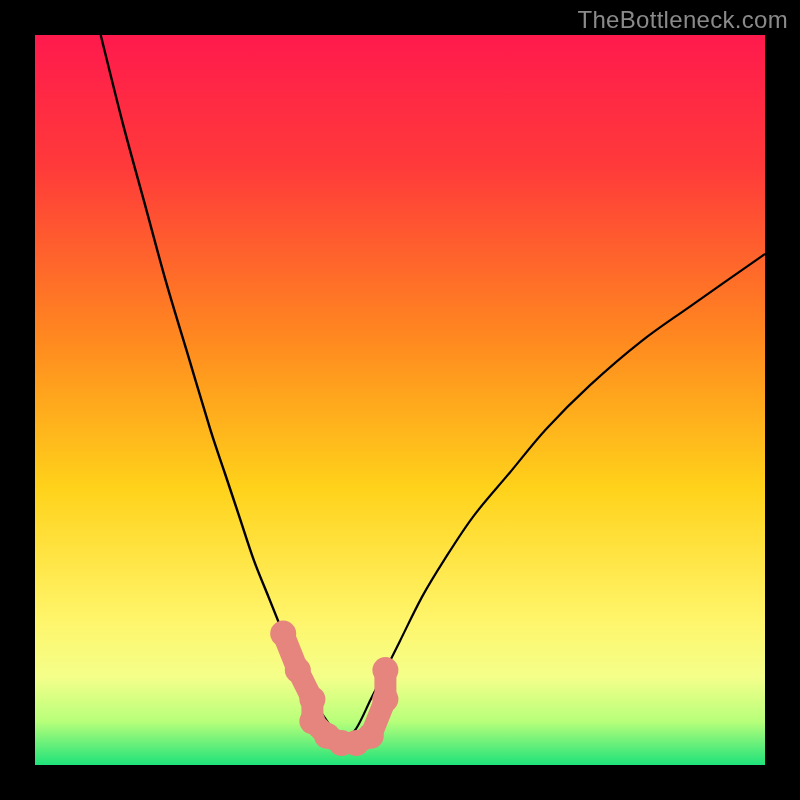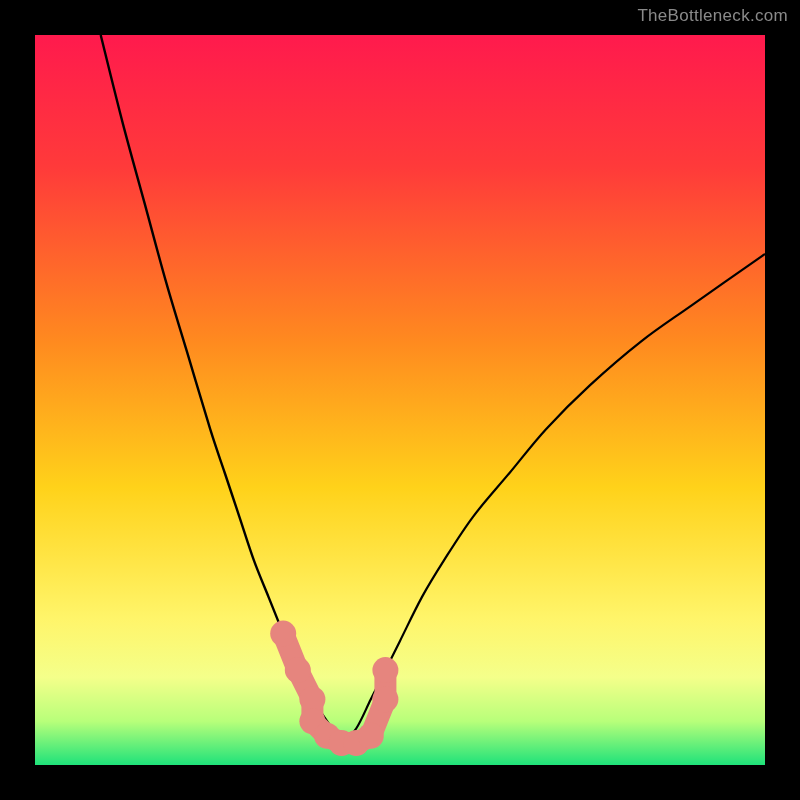--- a/index.html
+++ b/index.html
@@ -38,21 +38,21 @@
     left: 0;
     top: 0;
     width: 100%;
     height: 100%;
   }
   .watermark {
     position: absolute;
     top: 6px;
     right: 12px;
     font-family: Arial, Helvetica, sans-serif;
-    font-size: 17px;
+    font-size: 24px;
     font-weight: 500;
     color: #8a8a8a;
     letter-spacing: 0.3px;
   }
 </style>
 </head>
 <body>
 
 <div class="frame">
 

